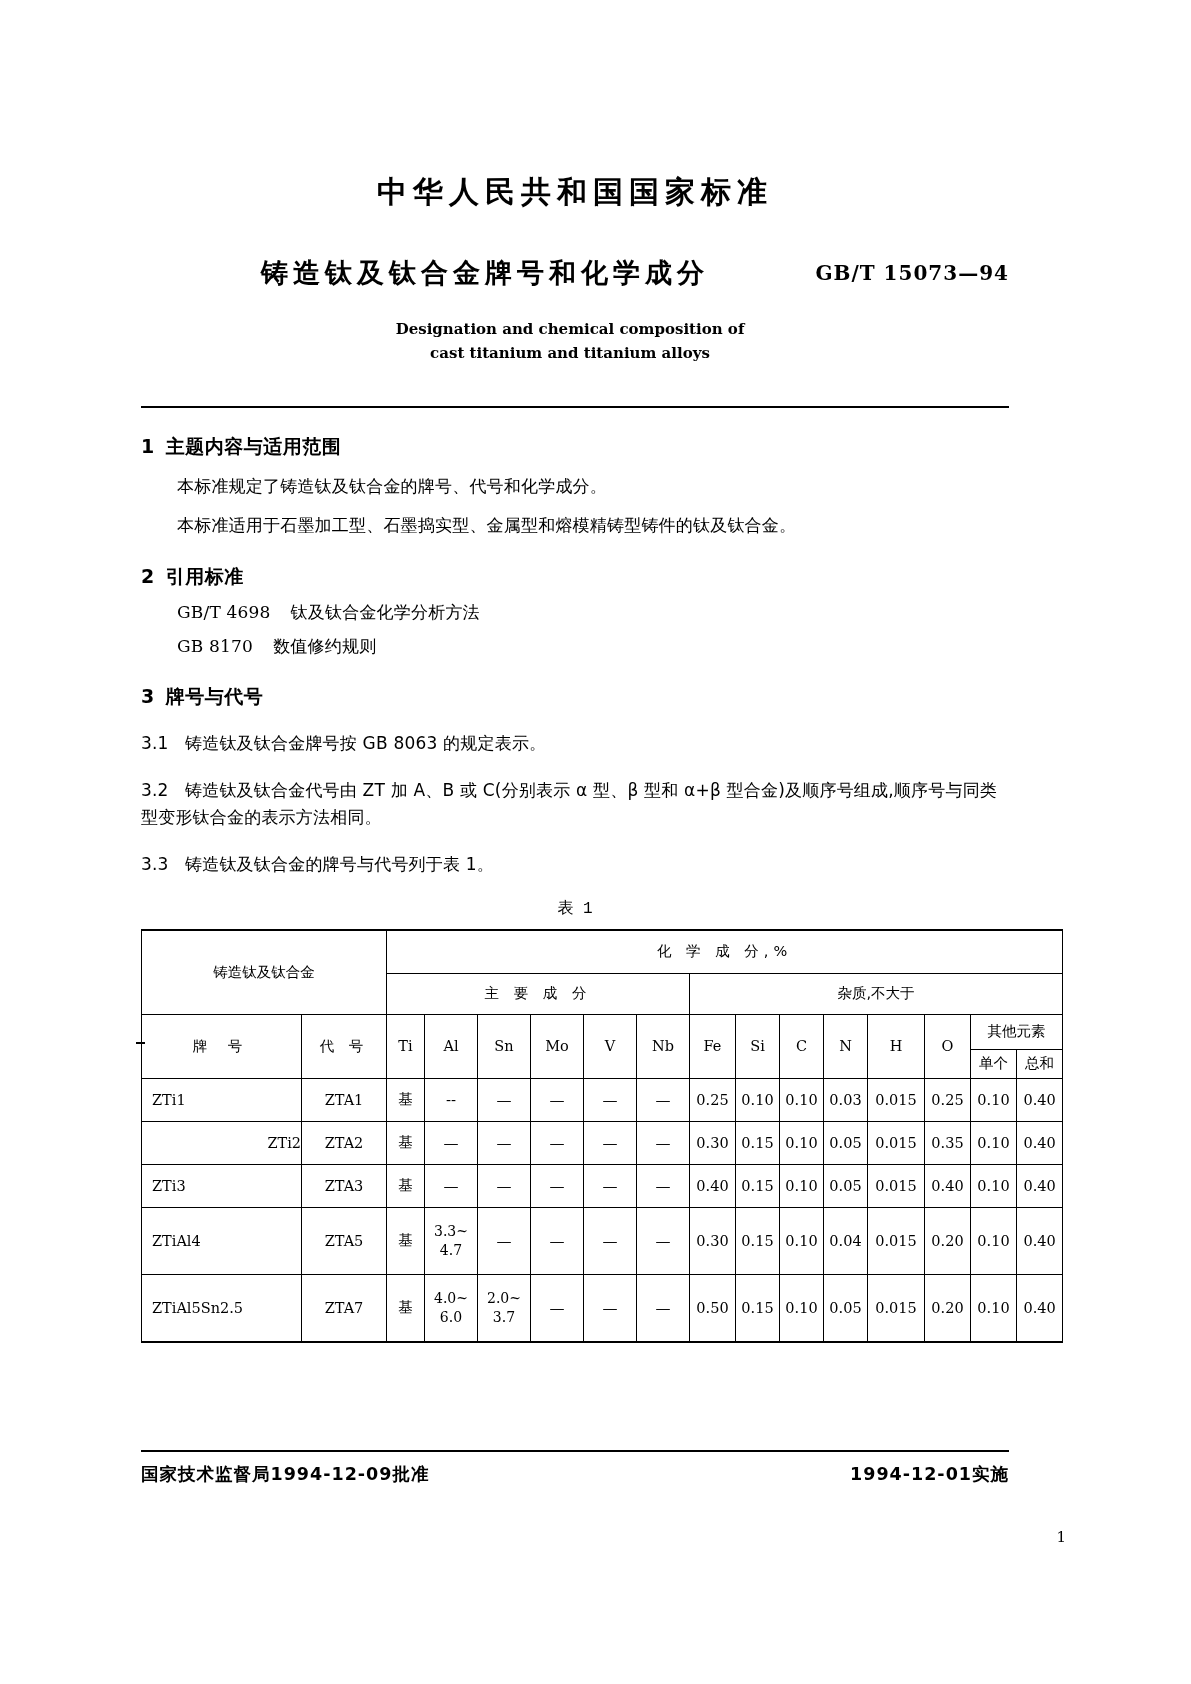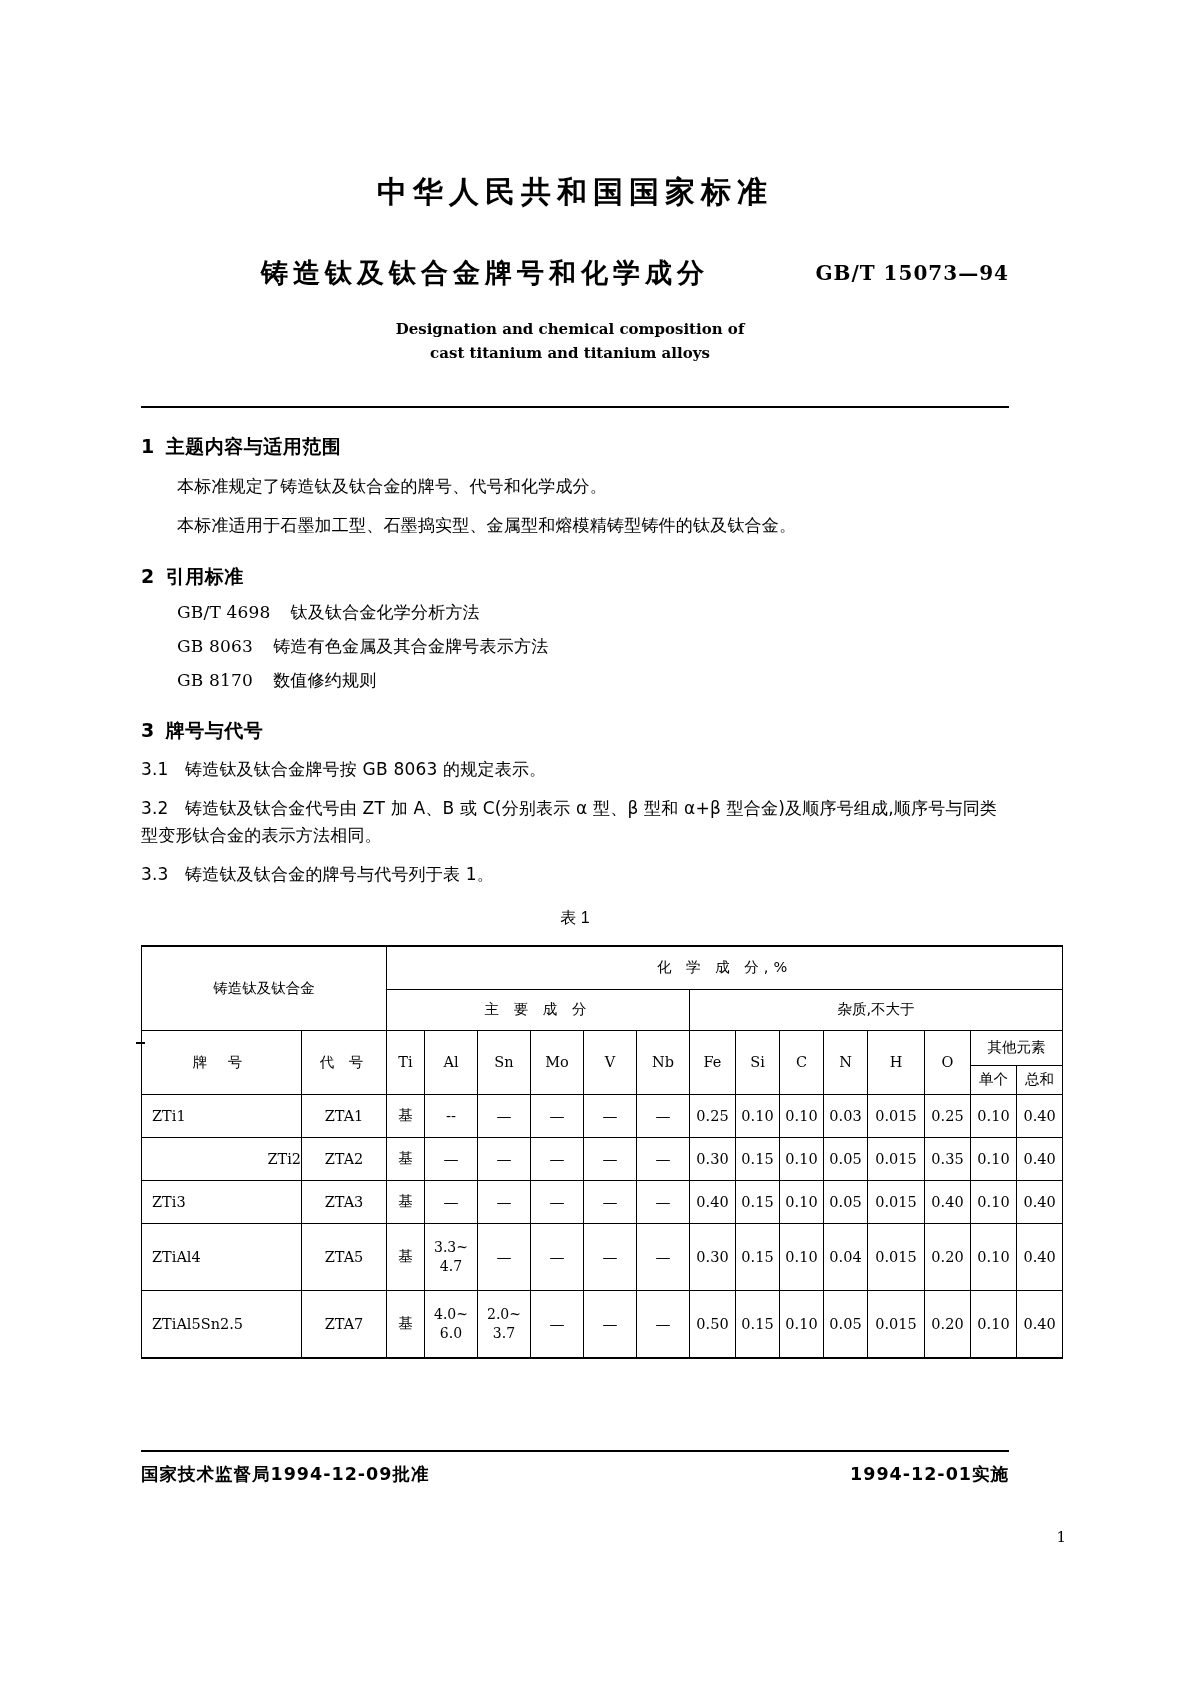--- a/index.html
+++ b/index.html
@@ -82,34 +82,34 @@
   .ref{
     font-size:17px;
     margin-top:11px;
     padding-left:36px;
     font-family:"DejaVu Serif","Liberation Serif",serif;
     letter-spacing:0.2px;
   }
   .ref .cn{font-family:"DejaVu Sans","Liberation Sans",sans-serif;margin-left:20px;}
   .clause{
     font-size:17px;
-    margin-top:12px;
+    margin-top:20px;
     line-height:1.58;
     letter-spacing:0.2px;
   }
   .clause .cn{letter-spacing:0.2px;}
   .clause .cnum{display:inline-block;min-width:44px;font-family:"DejaVu Sans","Liberation Sans",sans-serif;}
 
   
   .tbl-cap{
     text-align:center;
     font-size:16px;
     margin-top:20px;
-    margin-bottom:16px;
-    font-family:Liberation Sans, sans-serif;
+    margin-bottom:10px;
+    font-family:Liberation Mono, monospace;
   }
   table.std{
     border-collapse:collapse;
     width:868px;
     table-layout:fixed;
     font-family:"DejaVu Serif","Liberation Serif",serif;
     font-size:14.5px;
   }
   table.std td, table.std th{
     border:1px solid #000;
@@ -189,23 +189,20 @@
       <span class="num">1</span><span>主题内容与适用范围</span>
     </div>
     <div class="para">本标准规定了铸造钛及钛合金的牌号、代号和化学成分。</div>
     <div class="para">本标准适用于石墨加工型、石墨捣实型、金属型和熔模精铸型铸件的钛及钛合金。</div>
 
     <div class="sec-head">
       <span class="num">2</span><span>引用标准</span>
     </div>
     <div class="ref">
       <span>GB/T 4698</span><span class="cn">钛及钛合金化学分析方法</span>
-    </div>
-    <div class="ref">
-      <span>GB 8063</span><span class="cn">铸造有色金属及其合金牌号表示方法</span>
     </div>
     <div class="ref">
       <span>GB 8170</span><span class="cn">数值修约规则</span>
     </div>
 
     <div class="sec-head">
       <span class="num">3</span><span>牌号与代号</span>
     </div>
     <div class="clause">
       <span class="cnum">3.1</span><span class="cn">铸造钛及钛合金牌号按 GB 8063 的规定表示。</span>

